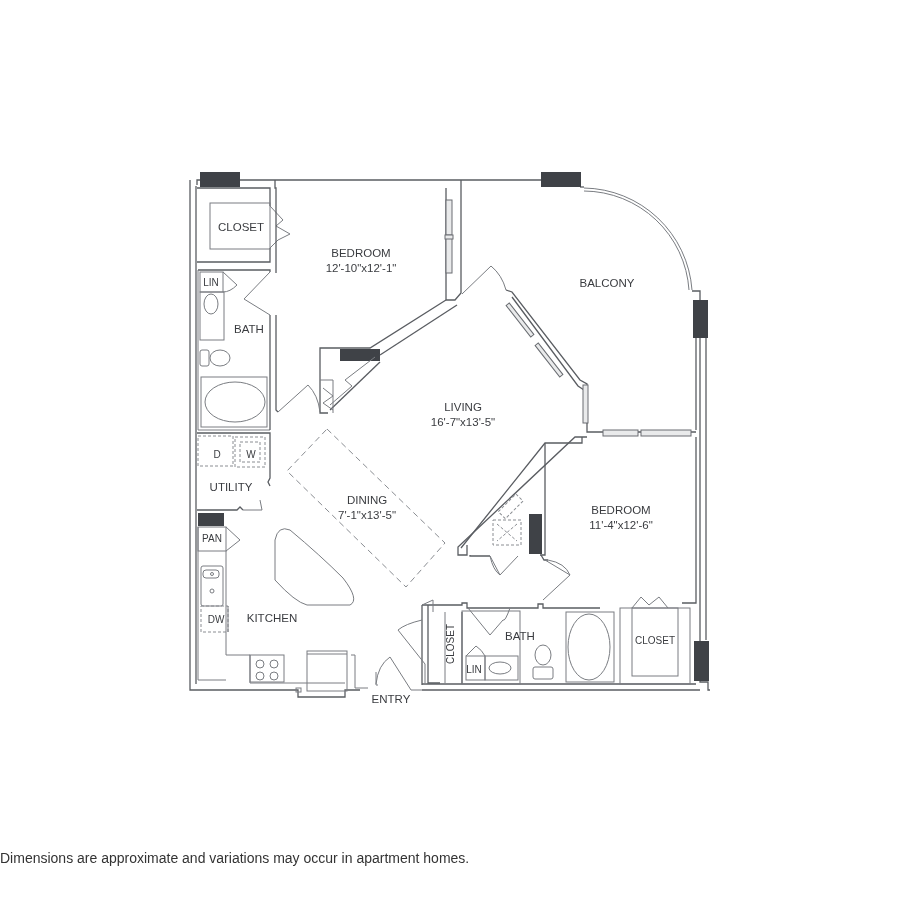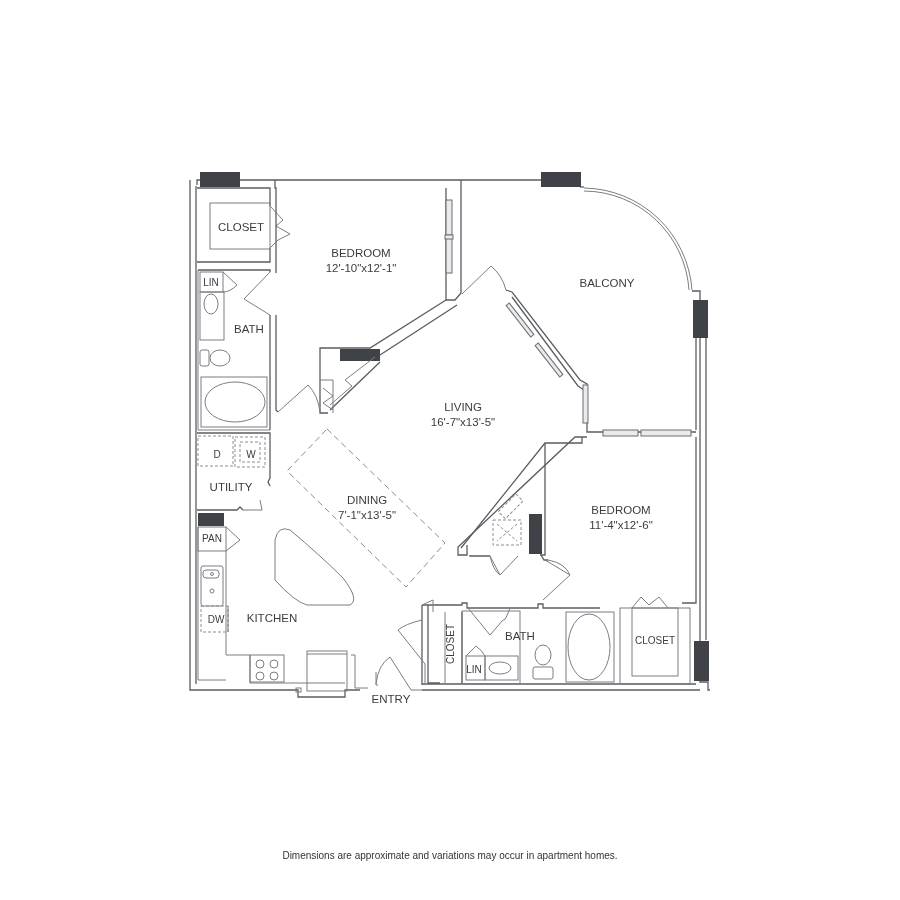--- a/index.html
+++ b/index.html
@@ -6,21 +6,21 @@
   body { width: 900px; height: 900px; position: relative; overflow: hidden; font-family: "Liberation Sans", sans-serif; }
   #plan { position: absolute; left: 0; top: 0; width: 900px; height: 900px; }
   .wall { fill: none; stroke: #5a5d62; stroke-width: 1.3; }
   .thin { fill: none; stroke: #7a7d82; stroke-width: 1; }
   .win { fill: #e9eaeb; stroke: #6a6d72; stroke-width: 1; }
   .dash { fill: none; stroke: #8a8d92; stroke-width: 1; stroke-dasharray: 6 4; }
   .dashs { fill: none; stroke: #8a8d92; stroke-width: 1; stroke-dasharray: 3 2; }
   .col { fill: #3f4247; stroke: none; }
   .lbl { font-family: "Liberation Sans", sans-serif; fill: #3a3c40; font-size: 11.5px; text-anchor: middle; }
   .lbl-sm { font-family: "Liberation Sans", sans-serif; fill: #3a3c40; font-size: 10px; text-anchor: middle; }
-  .disclaimer { position: absolute; left: 0; top: 850px; width: 900px; text-align: center; font-family: "Liberation Sans", sans-serif; font-size: 10px; color: #333333; }
+  .disclaimer { position: absolute; left: 0; top: 850px; width: 900px; font-family: "Liberation Sans", sans-serif; font-size: 14px; color: #333333; }
 </style>
 </head>
 <body>
 
 <svg id="plan" viewBox="0 0 900 900" xmlns="http://www.w3.org/2000/svg">
 
   <g>
 
     <polyline class="wall" points="197,185 197,180 545,180"></polyline>
     <polyline class="wall" points="190,180 190,690 298,690 298,697 345,697 345,690 360,690"></polyline>

